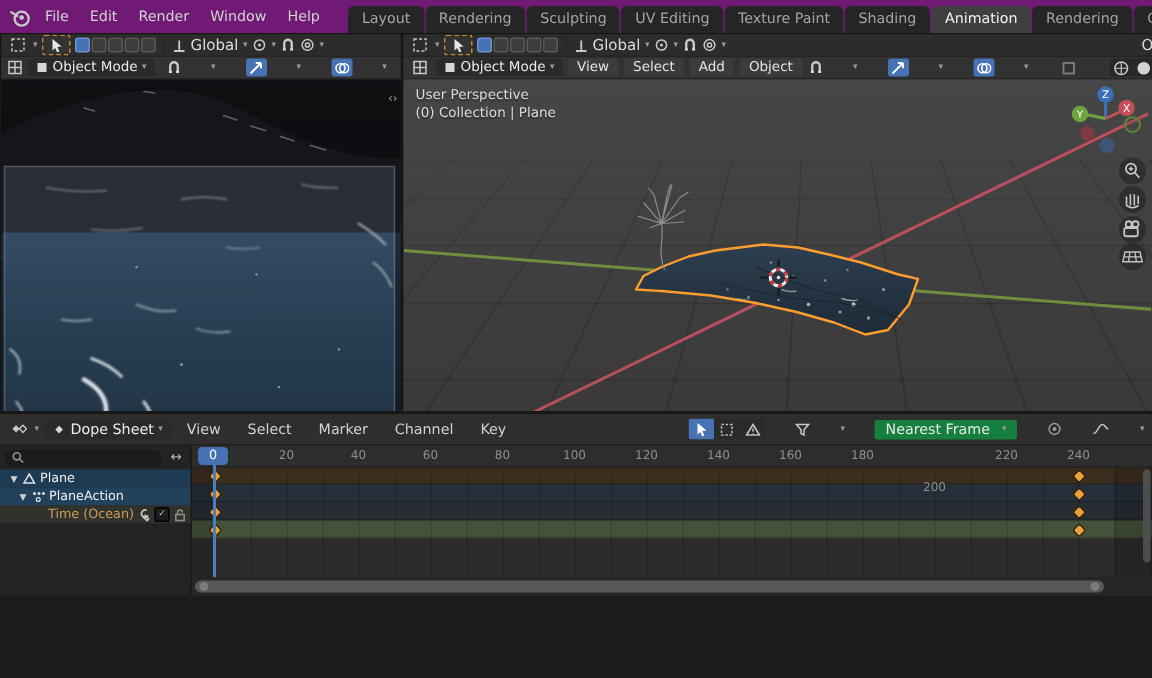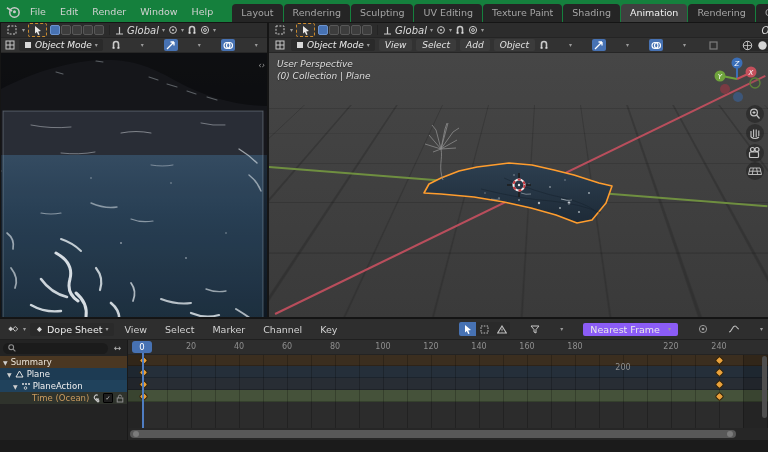--- a/index.html
+++ b/index.html
@@ -4,28 +4,28 @@
 <style>
   html,body{margin:0;padding:0;background:#111;}
   #app{position:relative;width:768px;height:452px;background:#1b1b1b;overflow:hidden;
        font-family:"DejaVu Sans","Liberation Sans",sans-serif;font-size:10px;color:#d6d6d6;
        -webkit-user-select:none;user-select:none;}
   .crt{font-size:6px;color:#9a9a9a;line-height:1;}
   .crt::before{content:"▾";}
   svg{display:block;}
 
   
-  .topbar{height:22px;display:flex;align-items:center;padding-left:6px;background:#15803d;}
+  .topbar{height:22px;display:flex;align-items:center;padding-left:6px;background:#701a75;}
   .menu{padding:0 7px;color:#d2d2d2;font-size:9.5px;}
   .tabs{display:flex;align-items:flex-end;height:22px;margin-left:12px;}
   .tab{padding:3px 9px 4px;font-size:9.5px;color:#a5a5a5;background:#252525;border-radius:4px 4px 0 0;margin-right:1px;white-space:nowrap;}
   .tab.active{background:#3f3f3f;color:#f2f2f2;}
 
   
-  .main{display:flex;height:296px;font-style:italic;}
+  .main{display:flex;height:253px;}
   .area{box-sizing:border-box;border:1px solid #151515;display:flex;flex-direction:column;background:#323232;}
   .area.left{width:268px;}
   .area.right{flex:1;}
   .tool-row{height:14px;background:#2c2c2c;border-bottom:1px solid #242424;display:flex;align-items:center;gap:3px;padding:0 4px;overflow:hidden;}
   .hdr-row{height:14px;background:#323232;border-bottom:1px solid #262626;display:flex;align-items:center;gap:4px;padding:0 4px;font-size:9px;overflow:hidden;}
   .btnish{background:#3b3b3b;border-radius:2px;padding:1px 6px;color:#e4e4e4;white-space:nowrap;}
   .mode-dd{display:flex;align-items:center;gap:3px;background:#2a2a2a;border-radius:2px;padding:1px 5px;color:#ececec;white-space:nowrap;}
   .icon-btn{display:flex;align-items:center;justify-content:center;width:14px;height:12px;border-radius:2px;}
   .icon-btn.blue{background:#4772b3;}
   .shade{display:flex;align-items:center;background:#282828;border-radius:2px;overflow:hidden;}
@@ -54,21 +54,21 @@
   .axis-y{position:absolute;left:0;top:113px;width:500px;height:1.5px;background:rgba(116,152,64,.9);transform-origin:0 50%;transform:rotate(4.5deg);}
   .vp-overlay{position:absolute;left:8px;top:5px;color:#dcdcdc;font-size:9px;line-height:12px;text-shadow:0 1px 1px rgba(0,0,0,.4);}
   .vp-svg{position:absolute;inset:0;}
 
   
   .ds-header{height:20px;background:#2e2e2e;border-top:1px solid #141414;border-bottom:1px solid #1f1f1f;
              display:flex;align-items:center;gap:4px;padding:0 5px;font-size:9.5px;}
   .seg{display:flex;background:#2a2a2a;border-radius:2px;overflow:hidden;}
   .sbtn{width:17px;height:14px;display:flex;align-items:center;justify-content:center;}
   .sbtn.active{background:#4772b3;}
-  .dd{display:flex;align-items:center;gap:8px;background:#8b5cf6;border-radius:2px;padding:1px 7px;color:#e8e8e8;white-space:nowrap;text-align:right;}
+  .dd{display:flex;align-items:center;gap:8px;background:#15803d;border-radius:2px;padding:1px 7px;color:#e8e8e8;white-space:nowrap;text-align:right;}
 
   .ds-body{display:flex;height:88px;background:#2c2c2c;position:relative;}
   .ds-left{width:128px;background:#232323;border-right:1px solid #191919;display:flex;flex-direction:column;box-sizing:border-box;}
   .search-row{height:14px;display:flex;align-items:center;gap:3px;padding:1px 3px;}
   .search{flex:1;height:11px;background:#1b1b1b;border-radius:6px;display:flex;align-items:center;gap:3px;padding:0 5px;color:#8e8e8e;}
   .expand-btn{width:13px;color:#b9b9b9;font-size:9px;text-align:center;}
   .expand-btn::before{content:"↔";}
   .chrow{height:12px;display:flex;align-items:center;font-size:8.5px;padding-left:3px;white-space:nowrap;}
   .tri{font-size:6px;color:#d0d0d0;margin-right:3px;}
   .tri::before{content:"▼";}
@@ -625,24 +625,20 @@
       <div class="ds-left">
         <div class="search-row">
           <span class="search">
             <svg width="8" height="8" viewBox="0 0 8 8">
                 <circle cx="3.2" cy="3.2" r="2.4" fill="none" stroke="#8e8e8e" stroke-width="1.1"></circle>
                 <path d="M5,5 L7.4,7.4" stroke="#8e8e8e" stroke-width="1.1"></path>
               </svg>
           </span>
           <span class="expand-btn"></span>
         </div>
-        <div class="chrow c0">
-          <span class="tri"></span>
-          <span>Summary</span>
-        </div>
         <div class="chrow c1">
           <span class="tri"></span>
           <span style="margin-right:3px;">
               <svg width="9" height="8" viewBox="0 0 9 8">
                 <path d="M4.5,1 L8,7 H1 Z" fill="none" stroke="#e2e2e2" stroke-width="1"></path>
               </svg>
             </span>
           <span>Plane</span>
         </div>
         <div class="chrow c2">

